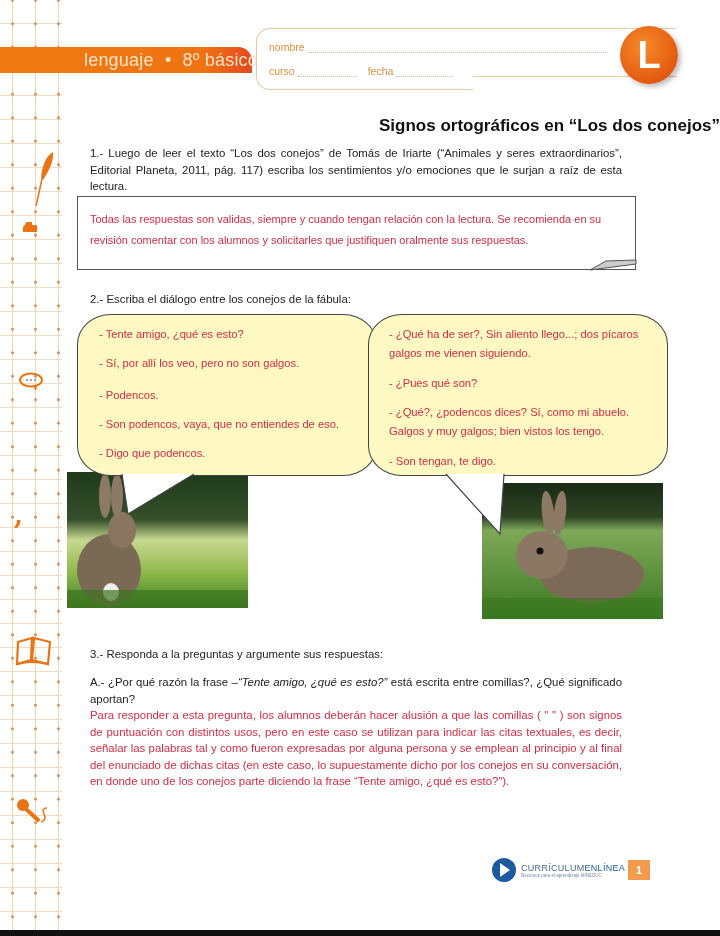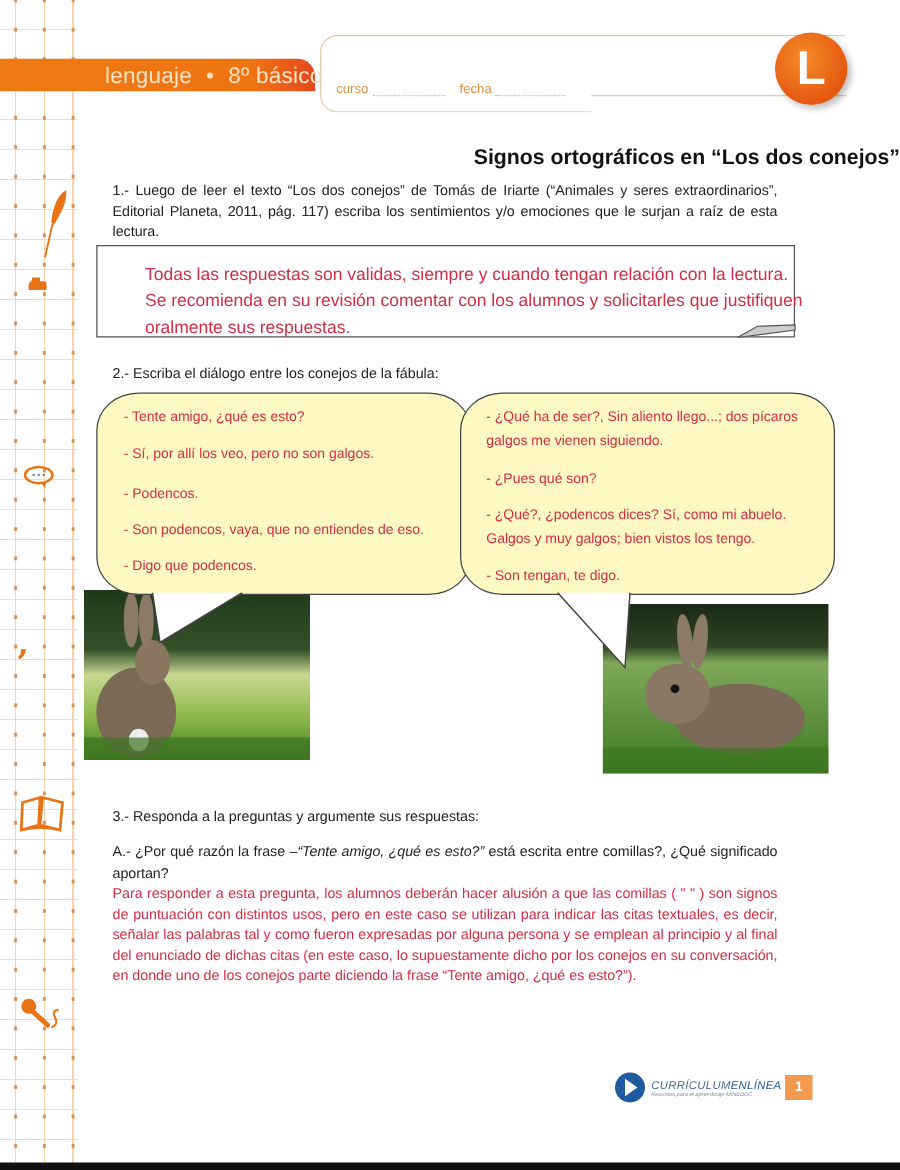--- a/index.html
+++ b/index.html
@@ -56,55 +56,59 @@
 
   
   .doc-title { position: absolute; left: 0; width: 720px; top: 116px; text-align: right; font-weight: bold; font-size: 17px; color: #111; }
   .para { position: absolute; left: 90px; width: 532px; font-size: 11.4px; line-height: 16.5px; color: #222; text-align: justify; }
   .red { color: #d42c45; }
 
   .answer-box {
     position: absolute; left: 77px; top: 196px; width: 559px; height: 74px;
     border: 1.2px solid #555; background: #fff;
   }
-  .answer-box .txt { position: absolute; left: 12px; top: 12px; width: 535px; font-size: 14px; line-height: 21px; color: #d42c45; margin-left: 26px; }
+  .answer-box .txt { position: absolute; left: 12px; top: 12px; width: 535px; font-size: 11px; line-height: 21px; color: #d42c45; }
   .corner-fold { position: absolute; left: 590px; top: 258px; }
 
   .bubble {
     position: absolute; border: 1.2px solid #444; background: #fef9c3;
     border-radius: 34px / 30px;
   }
   .bubble .line { position: absolute; font-size: 11.2px; color: #d42c45; white-space: nowrap; }
 
   .photo { position: absolute; overflow: hidden; }
 
   .footer-logo { position: absolute; left: 492px; top: 858px; display: flex; align-items: center; }
   .logo-circle { width: 24px; height: 24px; border-radius: 50%; background: #1d5aa0; position: relative; }
   .logo-circle::after { content: ""; position: absolute; left: 8px; top: 5px; border-left: 10px solid #fff; border-top: 7px solid transparent; border-bottom: 7px solid transparent; }
-  .logo-text { margin-left: 5px; font-style: italic; }
+  .logo-text { margin-left: 5px; }
   .logo-main { font-size: 9px; color: #4a6a90; letter-spacing: 0.3px; }
   .logo-main b { color: #1d5aa0; font-weight: normal; }
   .logo-sub { font-size: 4.5px; color: #7a8aa0; }
   .page-num { position: absolute; left: 628px; top: 860px; width: 22px; height: 20px; background: #f39a4e; color: #fff; font-size: 11px; font-weight: bold; text-align: center; line-height: 20px; }
   .bottom-bar { position: absolute; left: 0; top: 930px; width: 720px; height: 6px; background: #111; }
 </style>
 </head>
 <body>
 
 <div class="margin-grid"></div>
 <div class="margin-dots"></div>
 
 <div class="subject-band"></div>
 <div class="subject-label">
   <span>lenguaje</span>
   <span style="margin:0 6px;">•</span>
   <span>8º básico</span>
 </div>
 
 <div class="student-box">
+  <div class="field-row" style="top:12px;">
+    <span>nombre</span>
+    <span class="dots" style="width:300px;"></span>
+  </div>
   <div class="field-row" style="top:36px;">
     <span>curso</span>
     <span class="dots" style="width:58px;"></span>
     <span style="margin-left:12px;">fecha</span>
     <span class="dots" style="width:56px;"></span>
   </div>
 </div>
 <div class="letter-badge">L</div>
 
 <div class="m-icon" style="left:34px; top:150px;">

